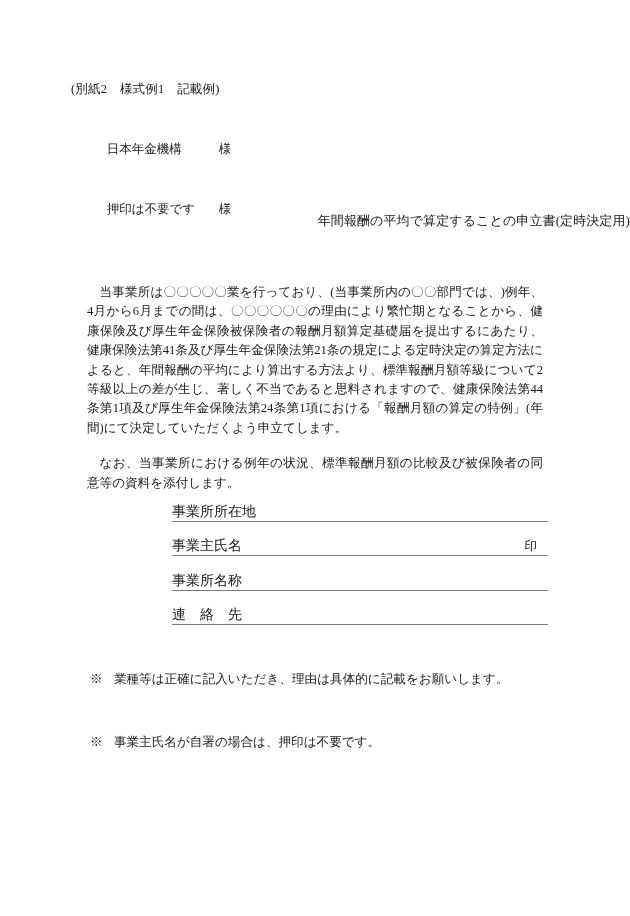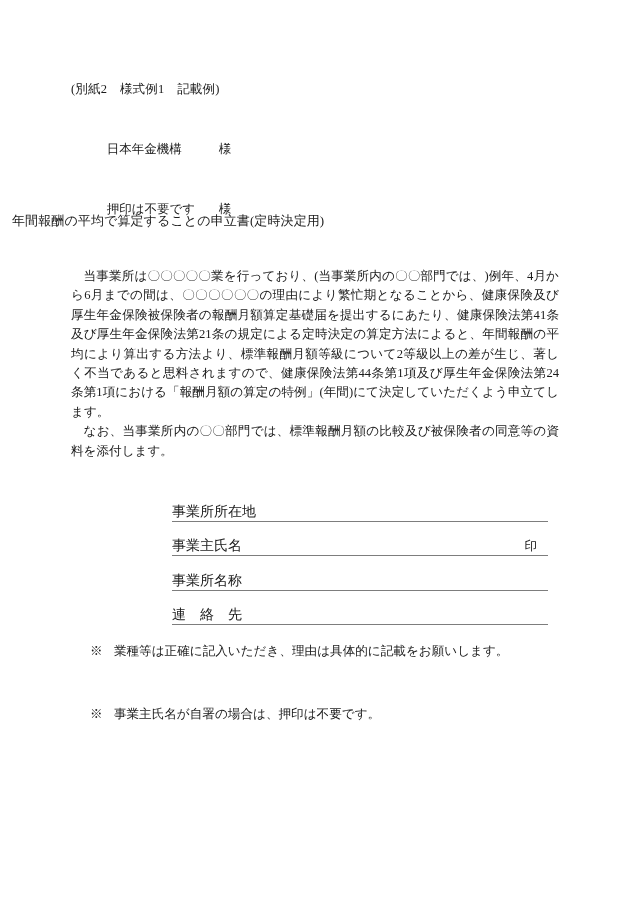--- a/index.html
+++ b/index.html
@@ -48,41 +48,41 @@
   }
   .addressee-honorific {
     display: inline-block;
   }
 
   .doc-title {
     position: absolute;
     left: 0;
     right: 0;
     top: 212px;
-    text-align: left;
+    text-align: right;
     font-size: 13px;
     letter-spacing: 0.1px;
   }
   .doc-title .title-inner {
     display: inline-block;
     margin-left: 12px;
   }
 
   .body-block {
     position: absolute;
     left: 71px;
     top: 267px;
     width: 488px;
     font-size: 12.6px;
     line-height: 19.4px;
     text-align: justify;
     text-justify: inter-character;
   }
   .body-para {
-    margin: 0;
+    margin: 16px;
     text-indent: 1em;
   }
 
   
   .date-row {
     position: absolute;
     left: 97px;
     top: 467px;
     font-size: 12.6px;
     white-space: pre;
@@ -121,21 +121,21 @@
     right: 11px;
     bottom: 2px;
     font-size: 12.6px;
     line-height: 14px;
   }
 
   
   .notes-block {
     position: absolute;
     left: 71px;
-    top: 620px;
+    top: 648px;
     font-size: 12.6px;
     line-height: 21px;
   }
   .note-row { white-space: pre; }
   .note-mark { display: inline-block; width: 24px; }
   .note-text { display: inline-block; }
 </style>
 </head>
 <body>
 
@@ -151,21 +151,21 @@
       <span class="addressee-name">押印は不要です</span><span class="addressee-honorific">様</span>
     </div>
   </div>
 
   <div class="doc-title">
     <span class="title-inner">年間報酬の平均で算定することの申立書(定時決定用)</span>
   </div>
 
   <div class="body-block">
     <p class="body-para">当事業所は〇〇〇〇〇業を行っており、(当事業所内の〇〇部門では、)例年、4月から6月までの間は、〇〇〇〇〇〇の理由により繁忙期となることから、健康保険及び厚生年金保険被保険者の報酬月額算定基礎届を提出するにあたり、健康保険法第41条及び厚生年金保険法第21条の規定による定時決定の算定方法によると、年間報酬の平均により算出する方法より、標準報酬月額等級について2等級以上の差が生じ、著しく不当であると思料されますので、健康保険法第44条第1項及び厚生年金保険法第24条第1項における「報酬月額の算定の特例」(年間)にて決定していただくよう申立てします。</p>
-    <p class="body-para">なお、当事業所内の〇〇部門では、標準報酬月額の比較及び被保険者の同意等の資料を添付します。</p>
+    <p class="body-para">なお、当事業所における例年の状況、標準報酬月額の比較及び被保険者の同意等の資料を添付します。</p>
   </div>
 
 
   <div class="sig-block">
 
     <div class="sig-row">
       <span class="sig-label">事業所所在地</span>
       <span class="sig-seal"></span>
     </div>
 

